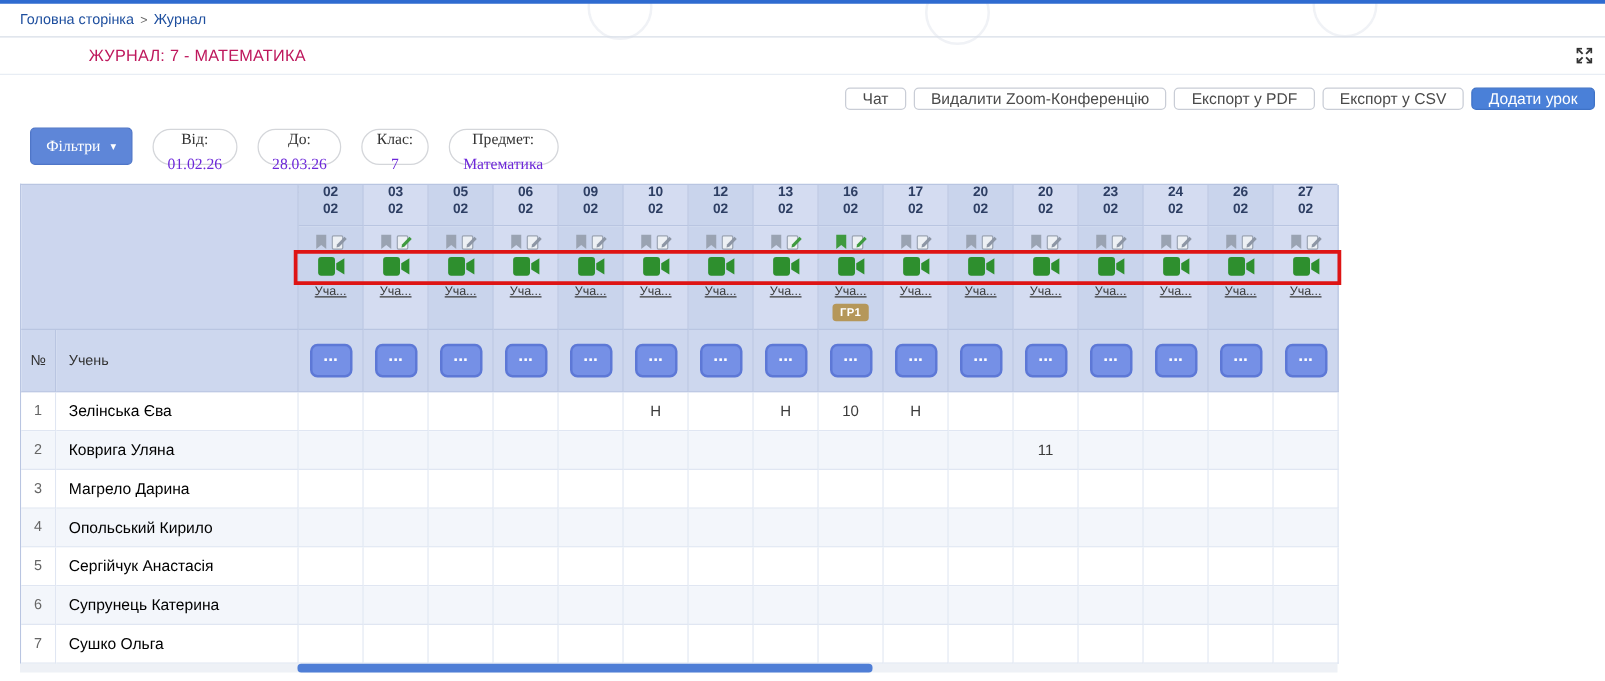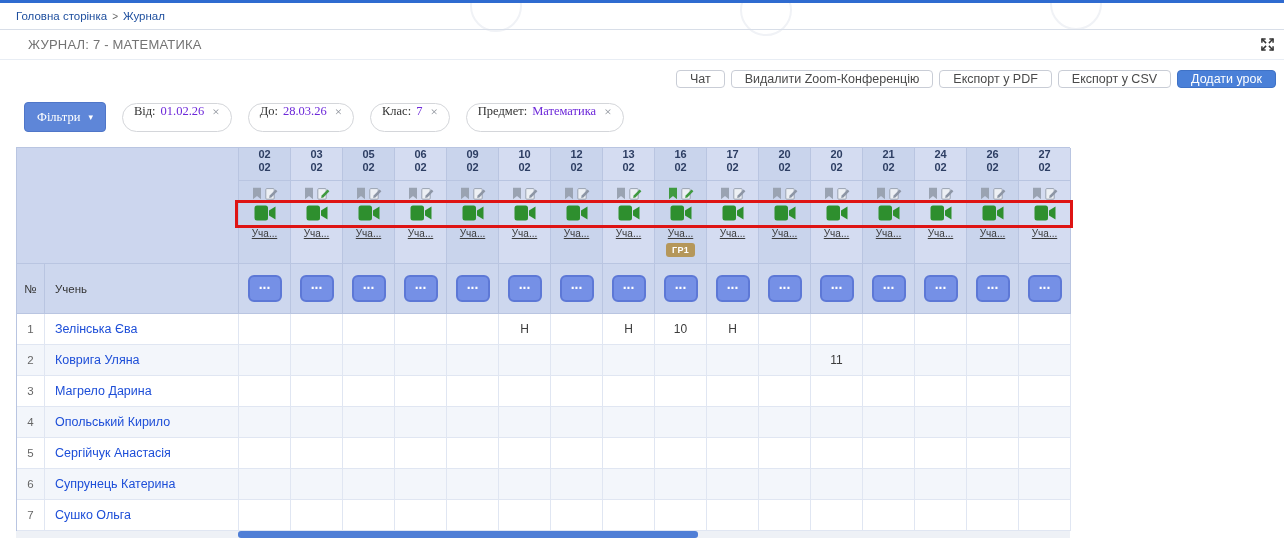--- a/index.html
+++ b/index.html
@@ -17,38 +17,38 @@
     height: 26px; display: flex; align-items: center; padding-left: 16px;
     font-size: 11.5px; background: transparent; position: relative; z-index: 2;
   }
   .crumb { color: #1d4e9e; cursor: pointer; }
   .crumb-sep { color: #666; margin: 0 5px; font-size: 10px; }
   .card { border-top: 1px solid #d8dee8; position: relative; z-index: 1; background: transparent; }
   .title-row {
     height: 30px; display: flex; align-items: center; justify-content: space-between;
     padding: 0 10px 0 28px; border-bottom: 1px solid #e8edf4;
   }
-  .page-title { font-size: 13px; color: #737373; letter-spacing: .2px; }
+  .page-title { font-size: 13px; color: #be185d; letter-spacing: .2px; margin-left: 43px; }
   .fs-icon { cursor: pointer; display: flex; align-items: center; }
   .toolbar { display: flex; justify-content: flex-end; gap: 6px; padding: 10px 8px 6px 8px; }
   .btn {
     height: 18px; padding: 0 13px; background: #fff; border: 1px solid #c9cdd6;
     border-radius: 4px; font-size: 12.5px; color: #4a4a4a; font-family: inherit; cursor: pointer;
   }
   .btn-primary { background: #4a80d8; border-color: #3f72c6; color: #fff; }
   .filters-row { display: flex; align-items: center; gap: 16px; padding: 8px 0 15px 24px; font-family: Liberation Serif, serif; }
   .filters-btn {
     height: 30px; padding: 0 12px; background: #5e86d8; color: #fff; border: 1px solid #4f76c8;
     border-radius: 4px; font-size: 12.5px; display: flex; align-items: center; gap: 8px;
     cursor: pointer; font-family: inherit;
   }
   .caret { font-size: 9px; }
   .chip {
     height: 29px; background: #fff; border: 1px solid #d4d6da; border-radius: 15px;
-    display: flex; padding: 0 11px; font-size: 12.5px; gap: 5px;
+    display: flex; align-items: center; padding: 0 11px; font-size: 12.5px; gap: 5px; flex-direction: column;
   }
   .chip-label { color: #333; }
   .chip-value { color: #6d28d9; }
   .chip-x { color: #8a8f98; margin-left: 3px; cursor: pointer; font-size: 13px; }
 
   .table-wrap { position: relative; padding-left: 16px; }
   .grid {
     display: grid;
     grid-template-columns: 28px 194px repeat(16, 52px);
     grid-template-rows: 33px 83px 50px repeat(7, 31px);
@@ -82,21 +82,21 @@
   .h-btnrow { background: #cdd7ee; display: flex; align-items: center; justify-content: center; }
   .more-btn {
     width: 34px; height: 27px; background: #7590e6; border: 2px solid #5d78d6; border-radius: 6px;
     color: #fff; font-weight: bold; font-size: 14px; cursor: pointer; font-family: inherit;
     display: flex; align-items: center; justify-content: center; padding-bottom: 9px;
   }
   .h-num, .h-student { background: #cdd7ee; display: flex; align-items: center; font-size: 11.5px; color: #333; }
   .h-num { justify-content: center; }
   .h-student { padding-left: 10px; }
   .c-num { display: flex; align-items: center; justify-content: center; font-size: 11.5px; color: #666; }
-  .c-name { display: flex; align-items: center; padding-left: 10px; font-size: 12.5px; color: #1d4ed8; cursor: pointer; white-space: nowrap; overflow: hidden; }
+  .c-name { display: flex; align-items: center; padding-left: 10px; font-size: 12.5px; color: #000000; cursor: pointer; white-space: nowrap; overflow: hidden; }
   .c-mark { display: flex; align-items: center; justify-content: center; font-size: 12px; color: #3c3c3c; }
   .row-even { background: #f3f6fb; }
   .row-odd { background: #ffffff; }
   .annotation {
     position: absolute; left: 235px; top: 53px; width: 838px; height: 28px;
     border: 3px solid #de1414; z-index: 6; pointer-events: none;
   }
   .h-scroll { height: 7px; width: 1054px; margin-left: 16px; background: #eef1f6; position: relative; }
   .h-thumb { position: absolute; left: 222px; top: 0; width: 460px; height: 7px; background: #4f7ed6; border-radius: 3px; cursor: pointer; }
 </style>
@@ -205,21 +205,21 @@
         </div>
         <div class="cell h-date hb shade-a">
           <div>20</div>
           <div>02</div>
         </div>
         <div class="cell h-date hb shade-b">
           <div>20</div>
           <div>02</div>
         </div>
         <div class="cell h-date hb shade-a">
-          <div>21</div>
+          <div>23</div>
           <div>02</div>
         </div>
         <div class="cell h-date hb shade-b">
           <div>24</div>
           <div>02</div>
         </div>
         <div class="cell h-date hb shade-a">
           <div>26</div>
           <div>02</div>
         </div>

